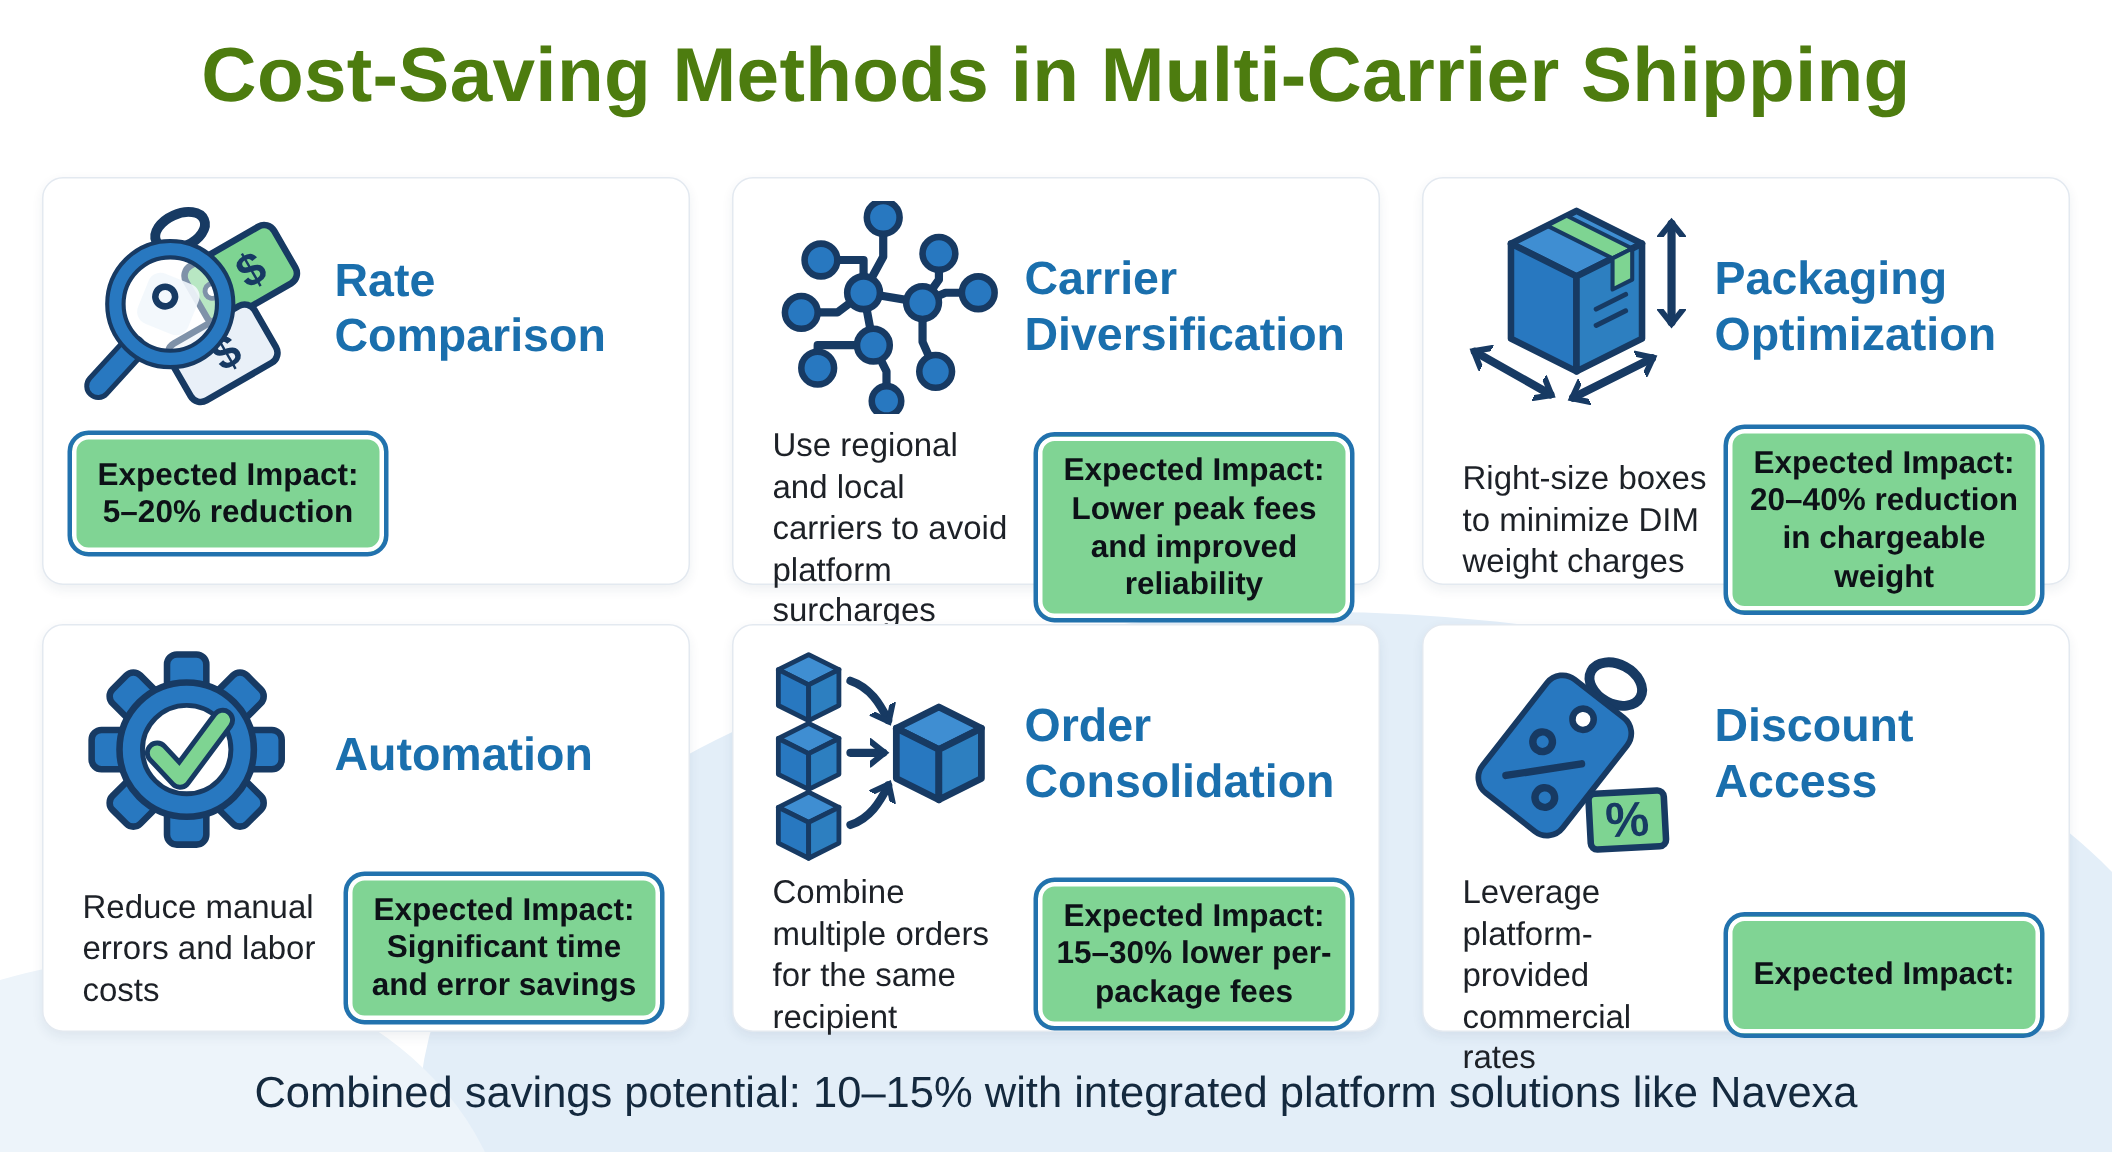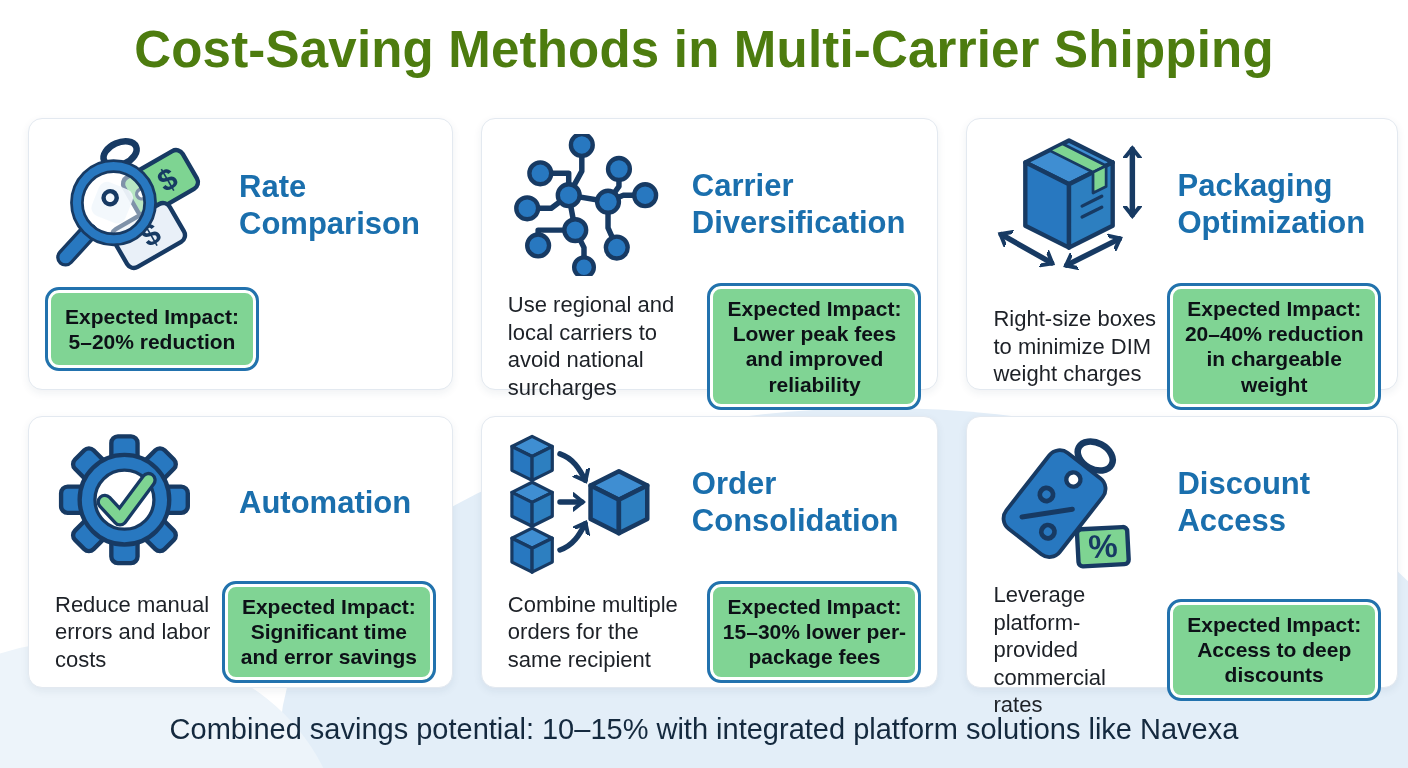--- a/index.html
+++ b/index.html
@@ -24,21 +24,21 @@
   }
   .card{
     background:#ffffff;border:1.5px solid #e3e9f0;border-radius:14px;
     box-shadow:0 3px 8px rgba(25,50,80,0.07);
     padding:12px 16px 16px 16px;display:flex;flex-direction:column;box-sizing:border-box;
   }
   .card-top{display:flex;align-items:center;height:150px;}
   .icon-wrap{width:172px;min-width:172px;height:148px;display:flex;align-items:center;justify-content:center;}
   .icon-wrap svg{width:158px;height:142px;}
   .card-title{
-    flex:1;margin:16px;padding-left:6px;font-size:31px;line-height:1.18;
+    flex:1;margin:0;padding-left:6px;font-size:31px;line-height:1.18;
     font-weight:600;color:#1a6fad;
   }
   .card-bottom{display:flex;align-items:center;gap:10px;flex:1;margin-top:4px;}
   .card-desc{
     flex:1;margin:0;padding-left:10px;font-size:22px;line-height:1.25;color:#1d2127;
   }
   .impact-box{
     width:214px;min-width:214px;min-height:84px;box-sizing:border-box;
     background:#80d494;border:3px solid #2272ae;border-radius:14px;
     box-shadow:inset 0 0 0 3px #ffffff;
@@ -129,21 +129,21 @@
               <circle cx="28" cy="102" r="10"></circle>
               <circle cx="62" cy="88" r="10"></circle>
               <circle cx="100" cy="104" r="10"></circle>
               <circle cx="70" cy="122" r="9"></circle>
             </g>
           </svg>
         </div>
         <h2 class="card-title">Carrier Diversification</h2>
       </div>
       <div class="card-bottom">
-        <p class="card-desc">Use regional and local carriers to avoid national surcharges</p>
+        <p class="card-desc">Use regional and local carriers to avoid platform surcharges</p>
         <div class="impact-box">
           <div>Expected Impact:</div>
           <div>Lower peak fees and improved reliability</div>
         </div>
       </div>
     </section>
 
     <section class="card">
       <div class="card-top">
         <div class="icon-wrap">
@@ -268,21 +268,20 @@
               <text x="101" y="115" font-size="30" font-weight="bold" fill="#173a63" text-anchor="middle">%</text>
             </g>
           </svg>
         </div>
         <h2 class="card-title">Discount Access</h2>
       </div>
       <div class="card-bottom">
         <p class="card-desc">Leverage platform-provided commercial rates</p>
         <div class="impact-box">
           <div>Expected Impact:</div>
-          <div>Access to deep discounts</div>
         </div>
       </div>
     </section>
 
   </div>
 
   <div class="footer">
     <p class="footer-text">Combined savings potential: 10–15% with integrated platform solutions like Navexa</p>
   </div>
 

